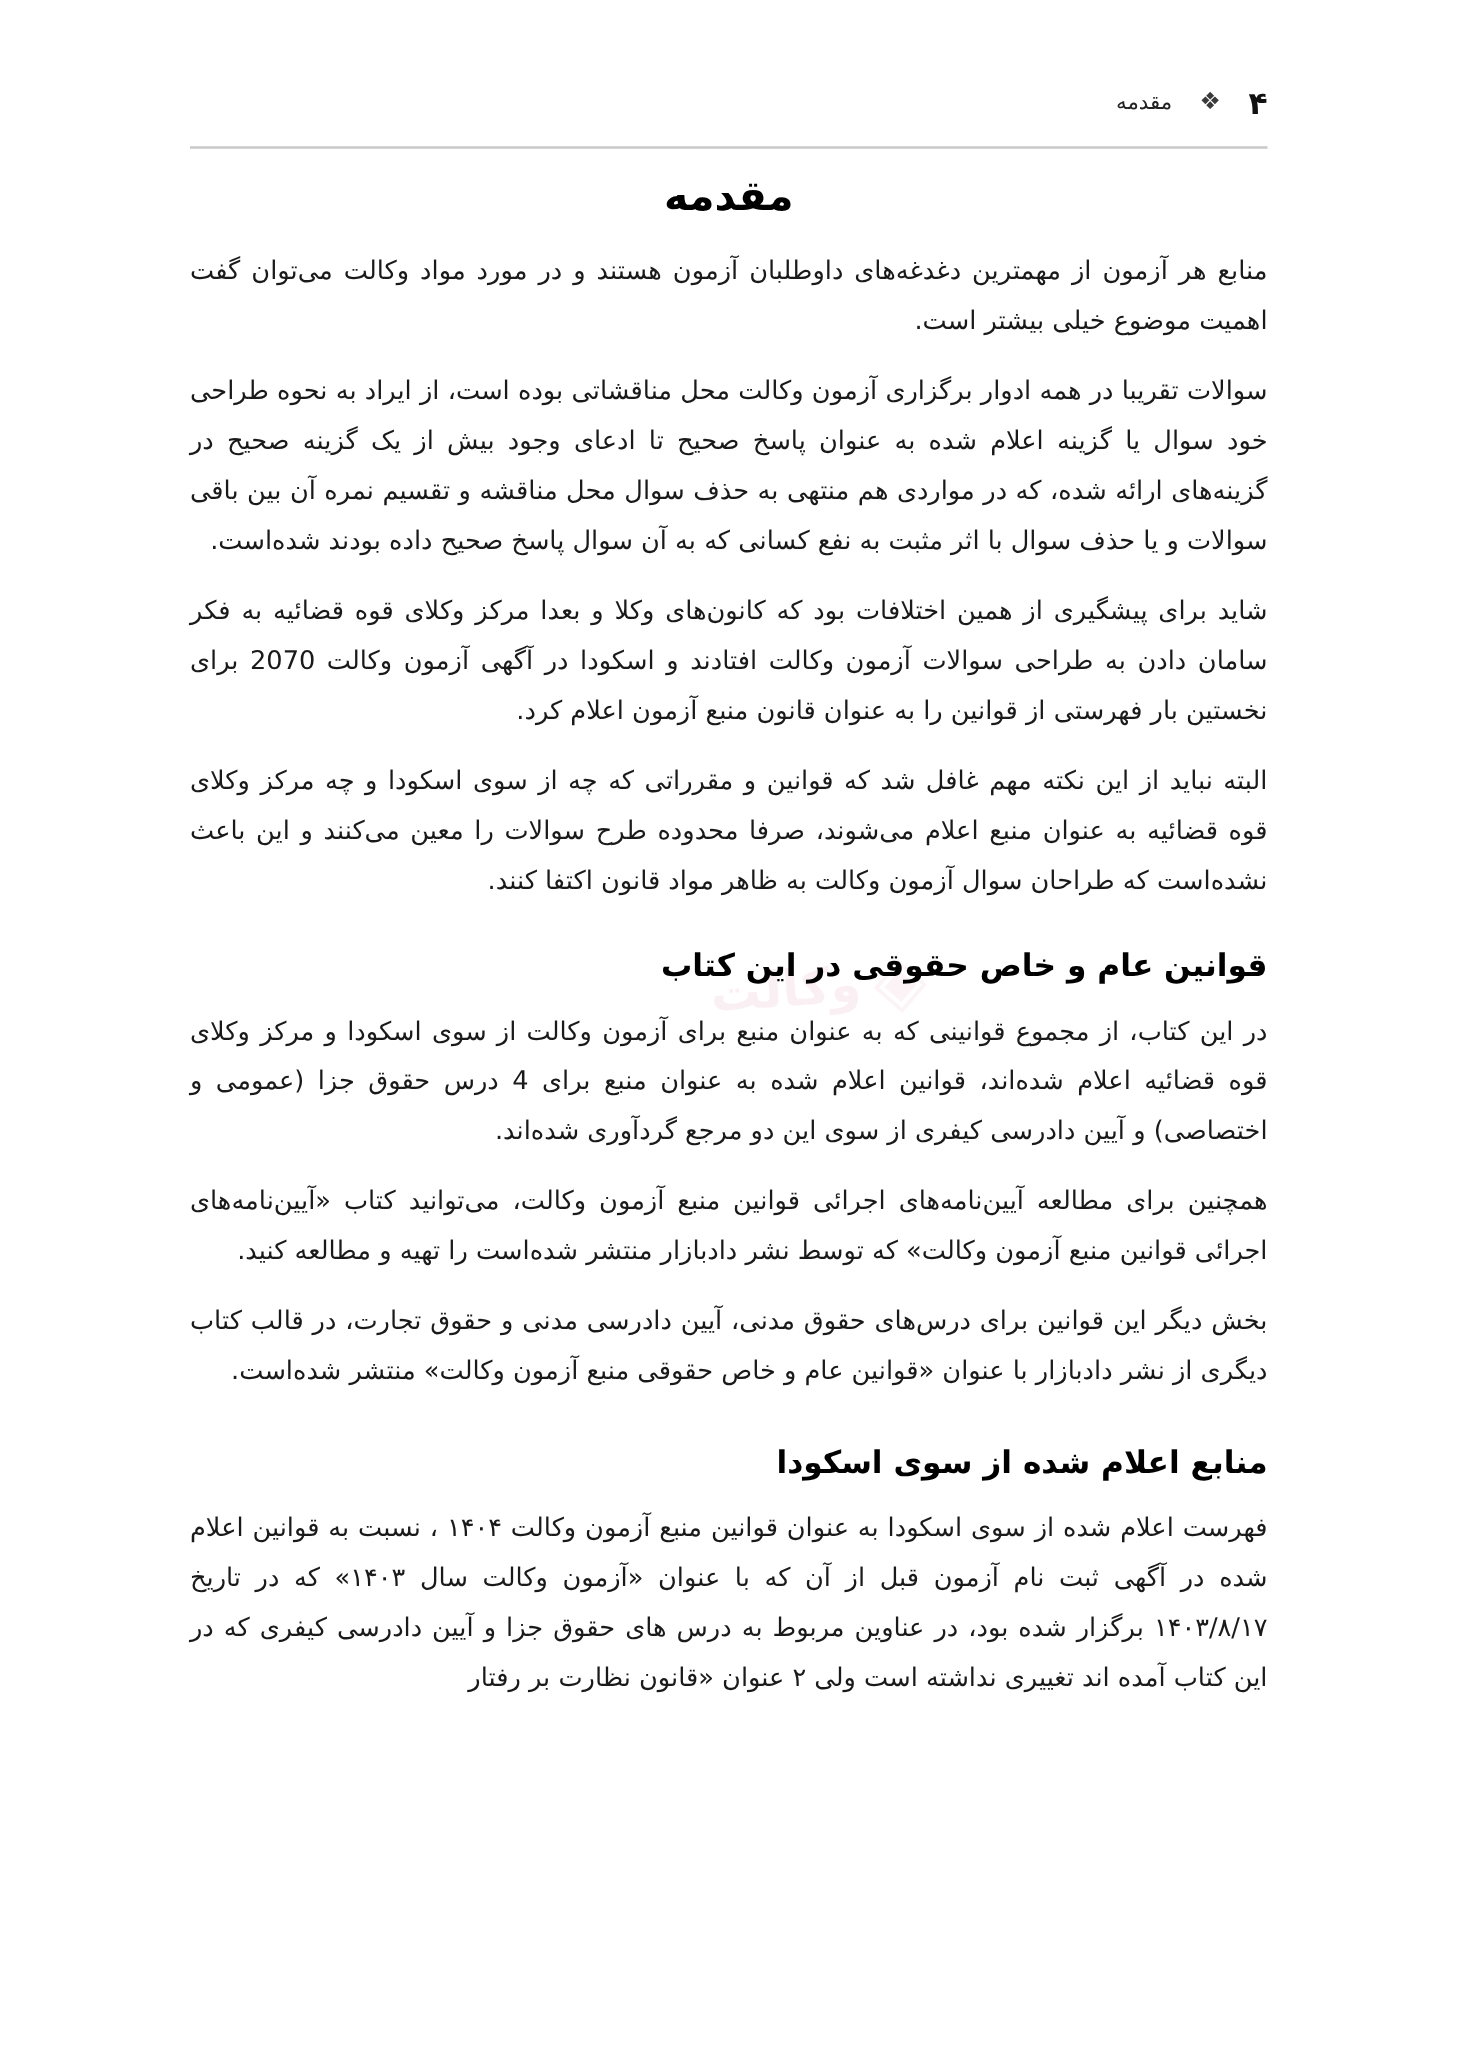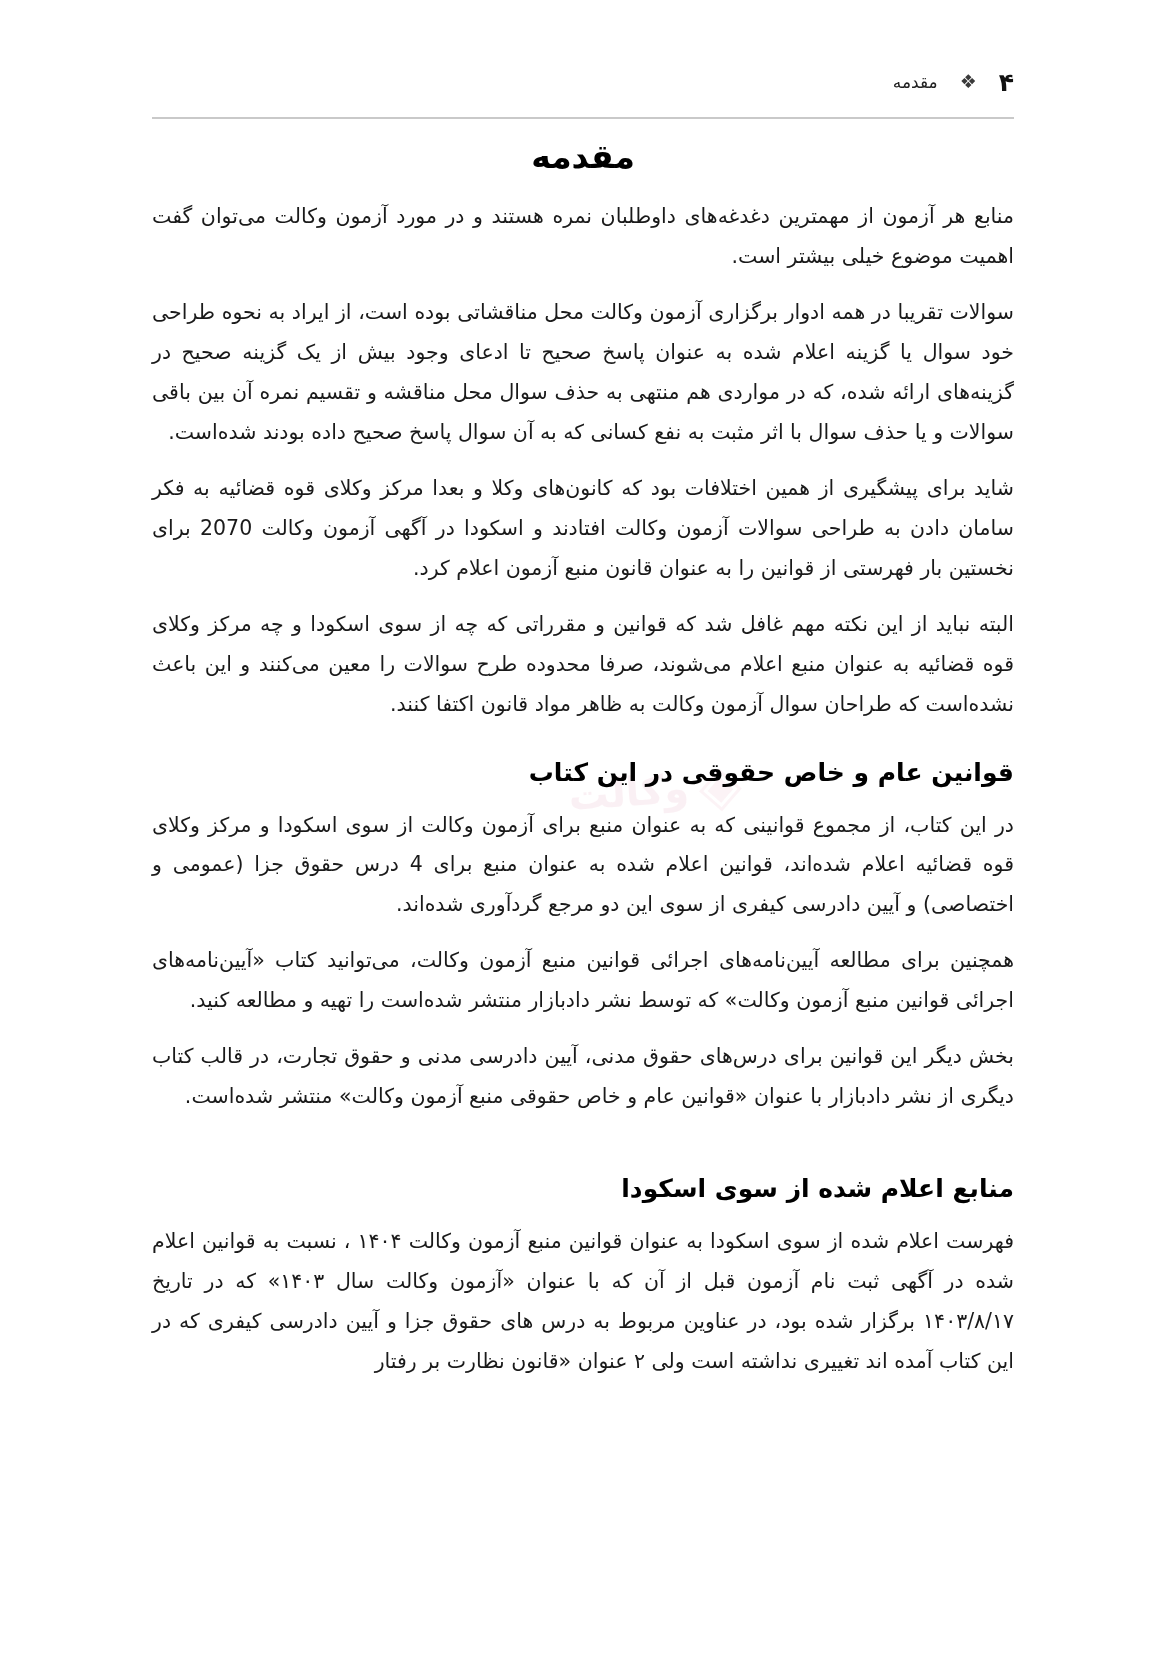--- a/index.html
+++ b/index.html
@@ -80,21 +80,21 @@
   }
 
   h2.section-title {
     font-size: 25px;
     font-weight: 700;
     margin: 30px 0 16px 0;
     line-height: 1.4;
     color: #000;
   }
   h2.section-title.spaced {
-    margin-top: 54px;
+    margin-top: 35px;
   }
 
   p.para {
     font-size: 20.5px;
     line-height: 1.95;
     text-align: justify;
     text-justify: inter-word;
     margin: 0 0 16px 0;
     color: #1a1a1a;
   }
@@ -141,21 +141,21 @@
 
   <div class="watermark">
     <span class="wm-mark">◈</span>
     <span>وکالت</span>
   </div>
 
   <div class="content">
 
     <h1 class="doc-title">مقدمه</h1>
 
-    <p class="para">منابع هر آزمون از مهمترین دغدغه‌های داوطلبان نمره هستند و در مورد آزمون وکالت می‌توان گفت اهمیت موضوع خیلی بیشتر است.</p>
+    <p class="para">منابع هر آزمون از مهمترین دغدغه‌های داوطلبان آزمون هستند و در مورد مواد وکالت می‌توان گفت اهمیت موضوع خیلی بیشتر است.</p>
     <p class="para">سوالات تقریبا در همه ادوار برگزاری آزمون وکالت محل مناقشاتی بوده است، از ایراد به نحوه طراحی خود سوال یا گزینه اعلام شده به عنوان پاسخ صحیح تا ادعای وجود بیش از یک گزینه صحیح در گزینه‌های ارائه شده، که در مواردی هم منتهی به حذف سوال محل مناقشه و تقسیم نمره آن بین باقی سوالات و یا حذف سوال با اثر مثبت به نفع کسانی که به آن سوال پاسخ صحیح داده بودند شده‌است.</p>
     <p class="para">شاید برای پیشگیری از همین اختلافات بود که کانون‌های وکلا و بعدا مرکز وکلای قوه قضائیه به فکر سامان دادن به طراحی سوالات آزمون وکالت افتادند و اسکودا در آگهی آزمون وکالت 2070 برای نخستین بار فهرستی از قوانین را به عنوان قانون منبع آزمون اعلام کرد.</p>
     <p class="para">البته نباید از این نکته مهم غافل شد که قوانین و مقرراتی که چه از سوی اسکودا و چه مرکز وکلای قوه قضائیه به عنوان منبع اعلام می‌شوند، صرفا محدوده طرح سوالات را معین می‌کنند و این باعث نشده‌است که طراحان سوال آزمون وکالت به ظاهر مواد قانون اکتفا کنند.</p>
 
     <h2 class="section-title">قوانین عام و خاص حقوقی در این کتاب</h2>
 
     <p class="para">در این کتاب، از مجموع قوانینی که به عنوان منبع برای آزمون وکالت از سوی اسکودا و مرکز وکلای قوه قضائیه اعلام شده‌اند، قوانین اعلام شده به عنوان منبع برای 4 درس حقوق جزا (عمومی و اختصاصی) و آیین دادرسی کیفری از سوی این دو مرجع گردآوری شده‌اند.</p>
     <p class="para">همچنین برای مطالعه آیین‌نامه‌های اجرائی قوانین منبع آزمون وکالت، می‌توانید کتاب «آیین‌نامه‌های اجرائی قوانین منبع آزمون وکالت» که توسط نشر دادبازار منتشر شده‌است را تهیه و مطالعه کنید.</p>
     <p class="para">بخش دیگر این قوانین برای درس‌های حقوق مدنی، آیین دادرسی مدنی و حقوق تجارت، در قالب کتاب دیگری از نشر دادبازار با عنوان «قوانین عام و خاص حقوقی منبع آزمون وکالت» منتشر شده‌است.</p>
 

